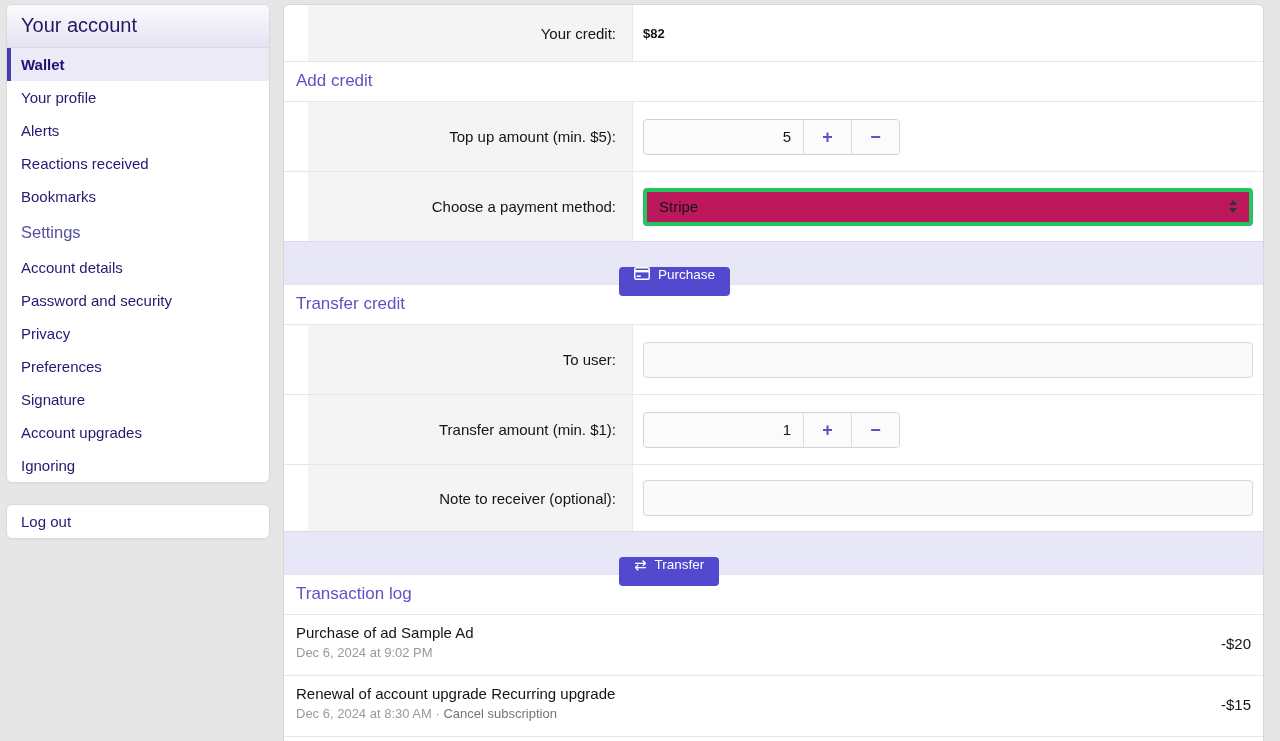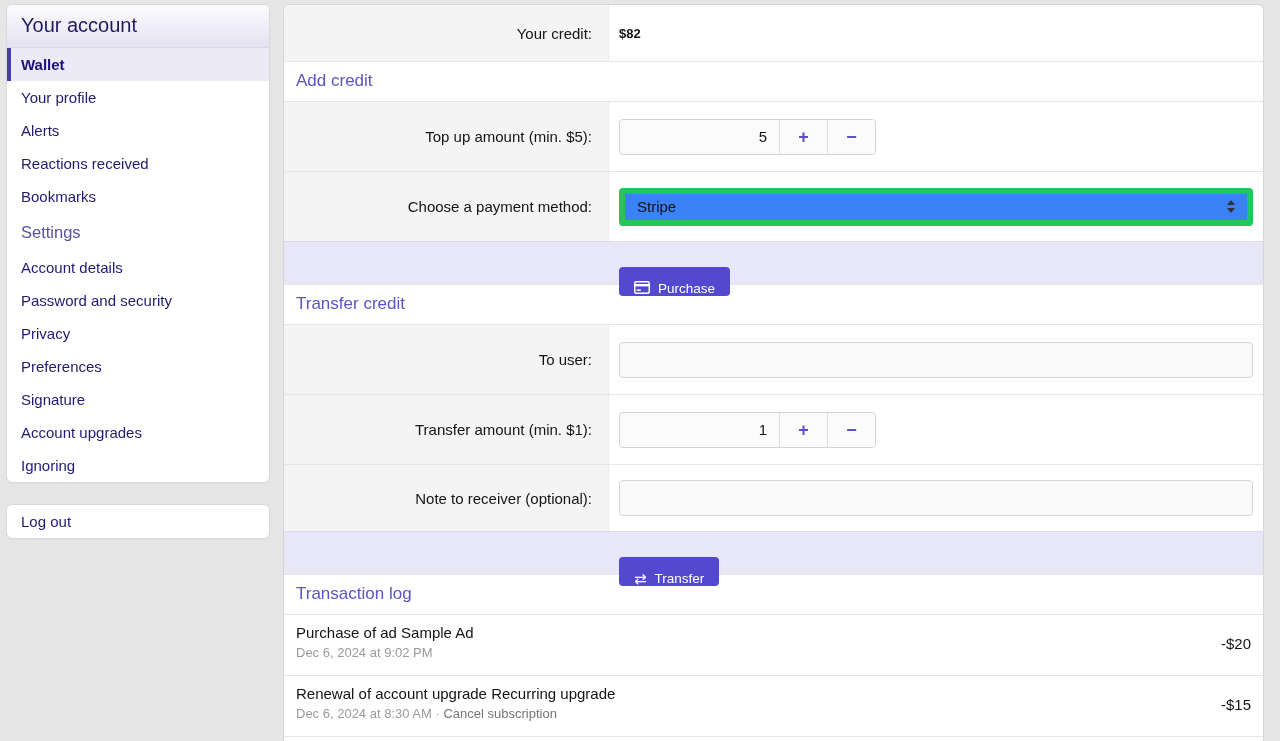--- a/index.html
+++ b/index.html
@@ -69,20 +69,21 @@
   .form-row.h70 { height:70px; }
   .form-row.h67 { height:67px; }
   .form-row dt {
     width:325px; flex:0 0 325px;
     background:#f4f4f4;
     border-right:1px solid #eaeaea;
     display:flex; align-items:center; justify-content:flex-end;
     padding-right:16px;
     font-size:15px; color:#141414;
     text-align:right;
+    margin-left:24px;
   }
   .form-row dd { flex:1; display:flex; align-items:center; padding:0 10px; }
 
   .credit-value { font-weight:bold; font-size:13px; }
 
   .section-header {
     padding:9px 12px 10px;
     font-size:17px;
     color:#5b54c4;
   }
@@ -104,22 +105,22 @@
     width:48px; flex:0 0 48px;
     border:none; border-left:1px solid #dedede;
     background:#fbfbfb;
     color:#5a51c9; font-size:18px; font-weight:bold;
     cursor:pointer; line-height:1;
   }
 
   
   .select {
     flex:1; height:38px;
-    border:6px solid #22c55e; border-radius:4px;
-    background:#3b82f6;
+    border:4px solid #22c55e; border-radius:4px;
+    background:#be185d;
     display:flex; align-items:center;
     padding:0 12px;
     font-size:15px; color:#141414;
     cursor:pointer;
   }
   .select .select-text { flex:1; }
   .select-arrows { display:flex; flex-direction:column; gap:3px; }
   .select-arrows i { display:block; width:0; height:0; border-left:4px solid transparent; border-right:4px solid transparent; }
   .select-arrows .up   { border-bottom:5px solid #333; }
   .select-arrows .down { border-top:5px solid #333; }
@@ -134,21 +135,21 @@
   }
 
   .submit-row {
     background:#e8e7f8;
     border-top:1px solid #dbd8ef !important;
     padding:7px 10px 7px 335px;
     height:43px;
     display:flex; align-items:center;
   }
   .btn {
-    display:inline-flex; align-items:flex-end; gap:8px;
+    display:inline-flex; align-items:flex-start; gap:8px;
     height:29px; padding:0 15px;
     background:#5249cf; color:#fff;
     border:none; border-radius:4px;
     font-size:13.5px; font-family:inherit;
     cursor:pointer;
     margin-top:37px;
   }
   .btn .glyph { font-size:15px; line-height:1; }
 
   

